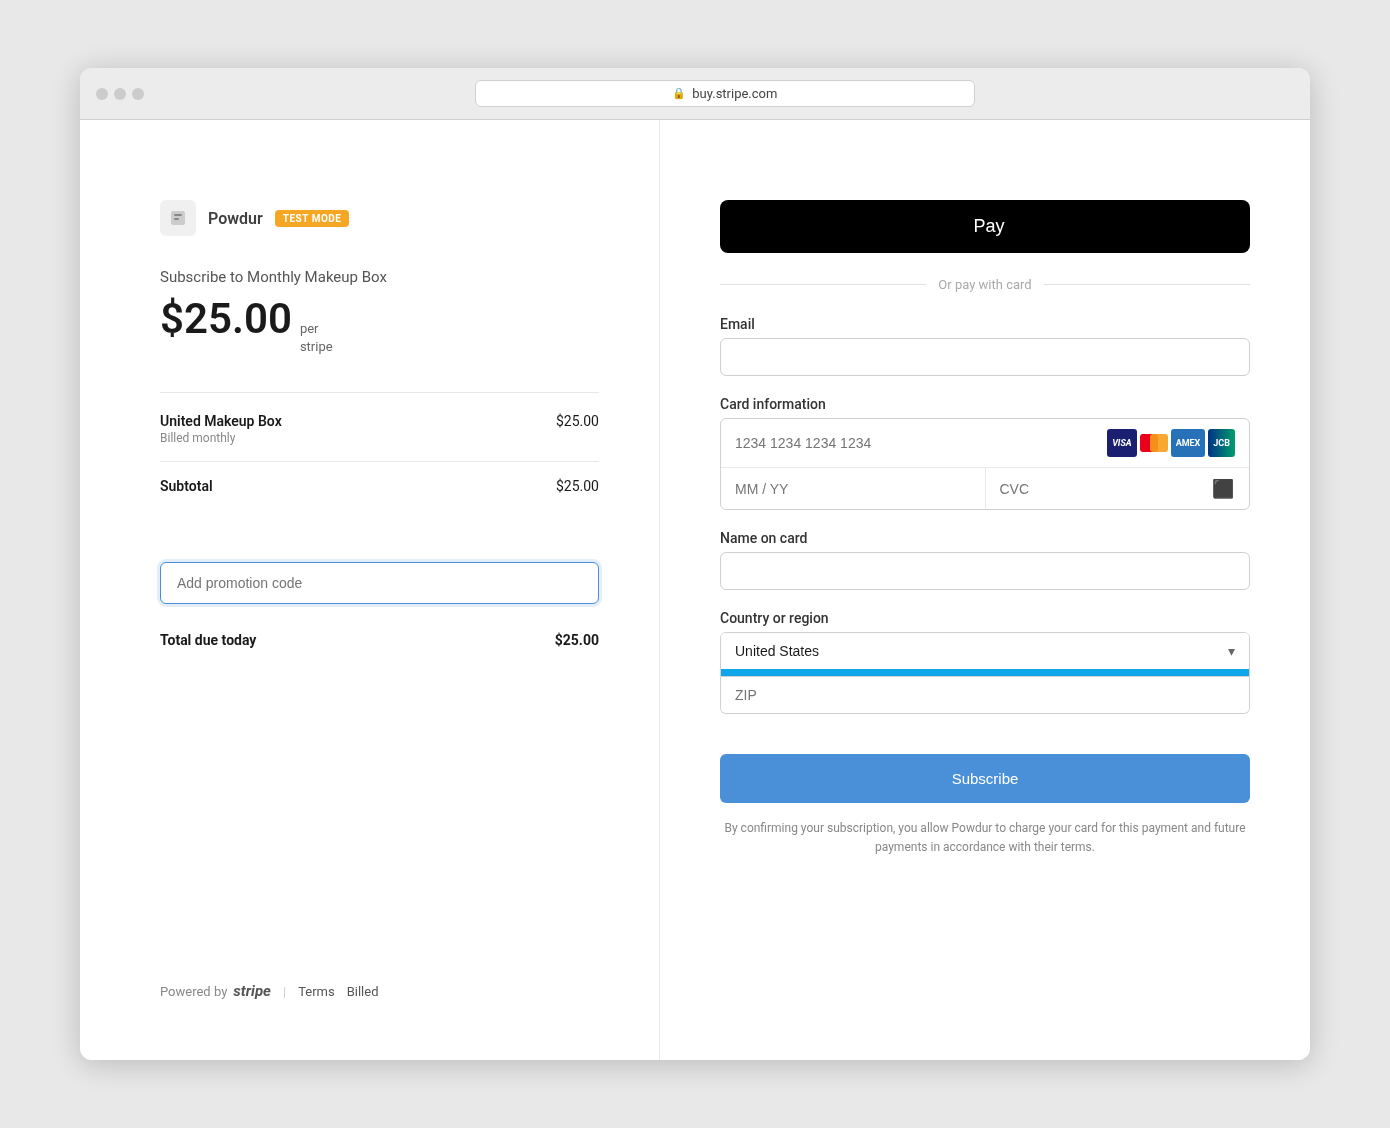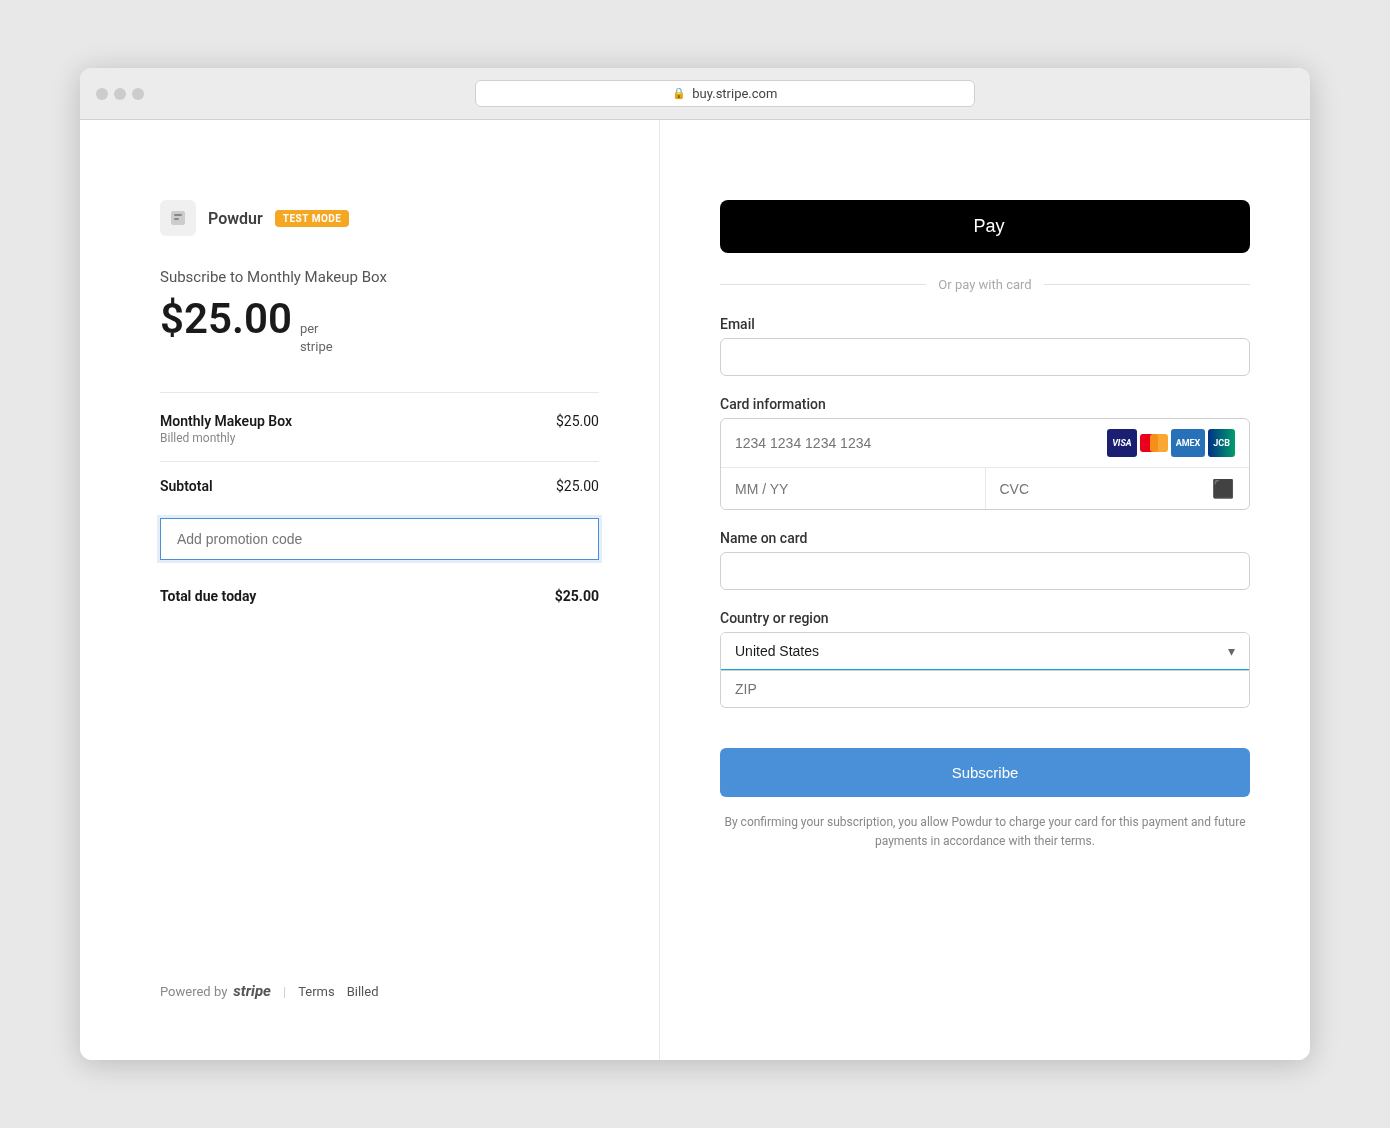--- a/index.html
+++ b/index.html
@@ -193,25 +193,26 @@
     }
 
     .promo-input-container {
       margin: 8px 0 24px 0;
     }
 
     .promo-input {
       width: 100%;
       padding: 12px 16px;
       border: 1.5px solid #4a90d9;
-      border-radius: 0;
+      border-radius: 6px;
       font-size: 14px;
       color: #888;
       outline: none;
       box-shadow: 0 0 0 3px rgba(74, 144, 217, 0.15);
+      margin-top: 44px;
     }
 
     .total-row {
       display: flex;
       justify-content: space-between;
       padding-top: 4px;
     }
 
     .total-label {
       font-size: 14px;
@@ -417,21 +418,21 @@
     .country-select-container {
       border: 1px solid #d0d0d0;
       border-radius: 6px 6px 0 0;
       overflow: hidden;
     }
 
     .country-select-row {
       display: flex;
       align-items: flex-start;
       padding: 10px 14px;
-      border-bottom: 1px solid #0ea5e9;
+      border-bottom: 7px solid #0ea5e9;
       background: white;
     }
 
     .country-select {
       flex: 1;
       border: none;
       outline: none;
       font-size: 14px;
       color: #1a1a1a;
       background: transparent;
@@ -552,21 +553,21 @@
         <span class="price-amount">$25.00</span>
         <div class="price-period">
           <div>per</div>
           <div>stripe</div>
         </div>
       </div>
 
       <div class="line-items">
         <div class="line-item">
           <div>
-            <div class="line-item-label">Monthly Makeup Box</div>
+            <div class="line-item-label">United Makeup Box</div>
             <div class="line-item-sublabel">Billed monthly</div>
           </div>
           <span class="line-item-amount">$25.00</span>
         </div>
       </div>
 
       <div class="subtotal-row">
         <span class="subtotal-label">Subtotal</span>
         <span class="subtotal-amount">$25.00</span>
       </div>

